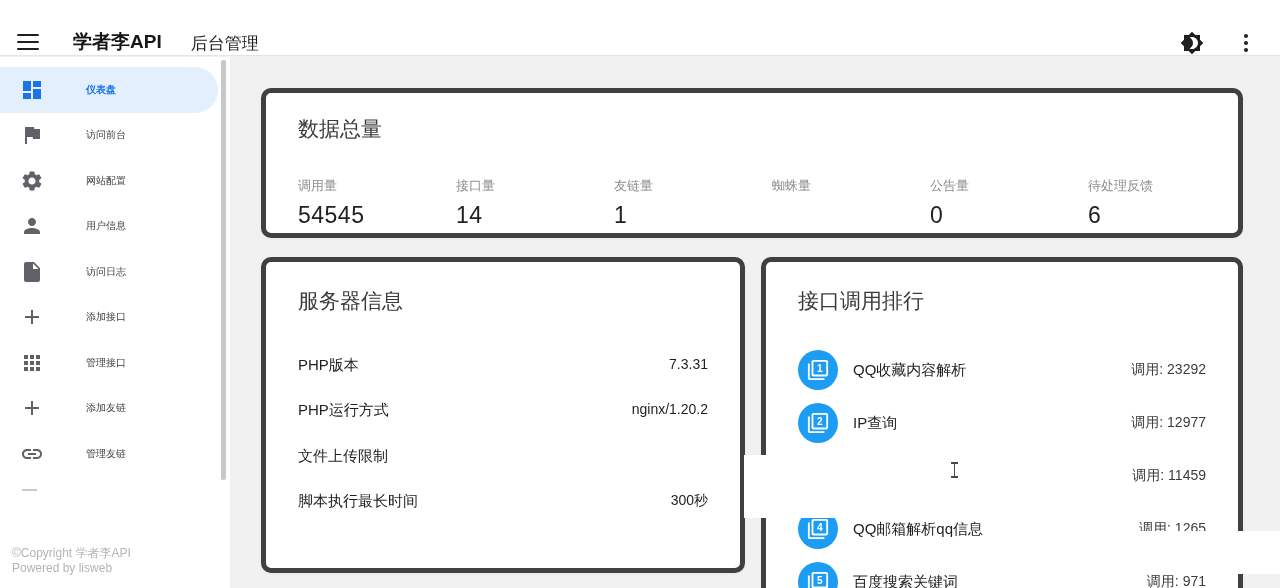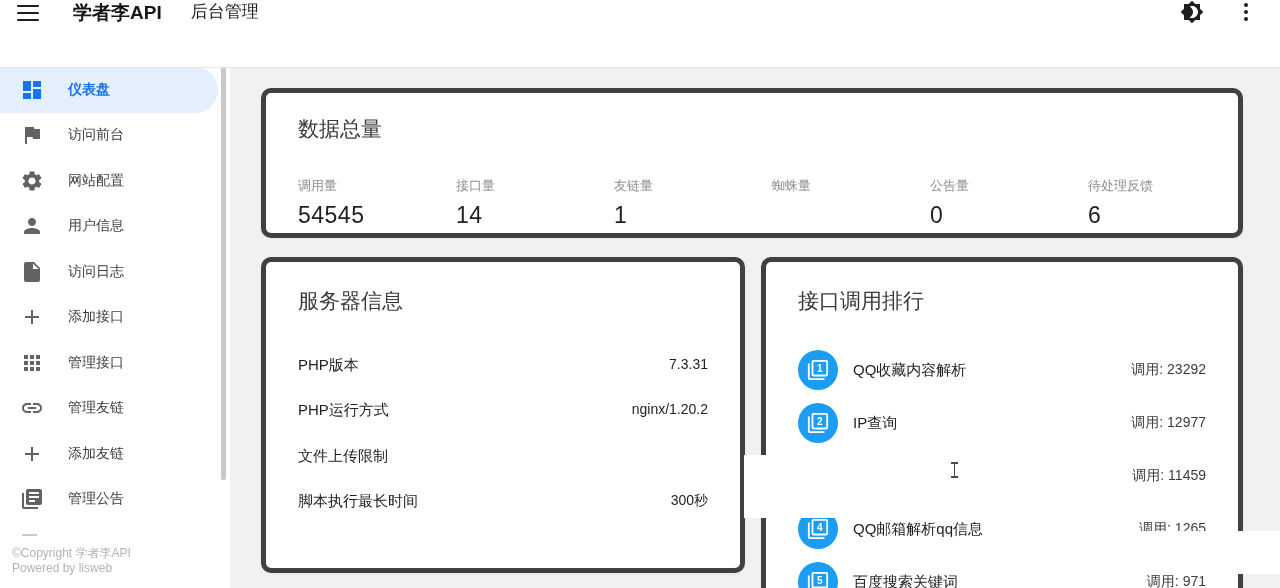--- a/index.html
+++ b/index.html
@@ -1,35 +1,35 @@
 <!DOCTYPE html>
 <html><head>
 <meta charset="utf-8">
 <style>
   * { margin:0; padding:0; box-sizing:border-box; }
   html,body { width:1280px; height:588px; overflow:hidden; }
   body { position:relative; font-family:"Liberation Sans", sans-serif; background:#f1f1f2; }
 
   
-  .header { position:absolute; left:0; top:0; width:1280px; height:68px; background:#fff;
-            border-bottom:1px solid #e4e4e4; display:flex; align-items:flex-start; z-index:30; }
+  .header { position:absolute; left:0; top:0; width:1280px; height:56px; background:#fff;
+            border-bottom:1px solid #e4e4e4; display:flex; align-items:flex-end; z-index:30; }
   .burger { margin-left:17px; width:22px; cursor:pointer; }
   .burger div { height:2.4px; background:#1f1f1f; margin:4.6px 0; border-radius:1px; }
   .app-title { margin-left:34px; font-size:19px; font-weight:700; color:#161616; }
   .app-sub { margin-left:29px; font-size:17px; color:#1f1f1f; }
   .header-right { margin-left:auto; display:flex; align-items:center; gap:30px; margin-right:22px; }
   .hicon { width:24px; height:24px; fill:#1f1f1f; cursor:pointer; }
 
   
   .sidebar { position:absolute; left:0; top:57px; width:230px; height:531px; background:#fff; z-index:20; }
   .nav { padding-top:10px; }
   .nav-item { height:45.5px; width:218px; display:flex; align-items:center; padding-left:20px;
               border-radius:0 23px 23px 0; cursor:pointer; }
   .nav-item svg { width:24px; height:24px; fill:#5f6368; flex:none; }
-  .nav-label { margin-left:24px; font-size:14px; color:#3c4043; }
+  .nav-label { margin-left:42px; font-size:10px; color:#3c4043; }
   .nav-item.active { background:#e3effd; }
   .nav-item.active svg { fill:#1a73e8; }
   .nav-item.active .nav-label { color:#1a73e8; font-weight:700; }
   .nav-divider { width:15px; height:2px; background:#c9c9c9; margin:12px 0 0 22px; }
   .sidebar-footer { position:absolute; left:12px; bottom:13px; font-size:12px; color:#b4b4b4; line-height:14.5px; }
   .scroll-thumb { position:absolute; left:221px; top:3px; width:5px; height:420px; background:#c6c8ca; border-radius:2px; }
 
   
   .main { position:absolute; left:230px; top:57px; width:1050px; height:531px; background:#f1f1f2; overflow:hidden; }
   .card { position:absolute; background:#fff; border:5px solid #404040; border-radius:10px;
@@ -126,35 +126,29 @@
       <span class="nav-label">添加接口</span>
     </div>
     <div class="nav-item">
       <svg viewBox="0 0 24 24">
           <path d="M4 8h4V4H4v4zm6 12h4v-4h-4v4zm-6 0h4v-4H4v4zm0-6h4v-4H4v4zm6 0h4v-4h-4v4zm6-10v4h4V4h-4zm-6 4h4V4h-4v4zm6 6h4v-4h-4v4zm0 6h4v-4h-4v4z"></path>
         </svg>
       <span class="nav-label">管理接口</span>
     </div>
     <div class="nav-item">
       <svg viewBox="0 0 24 24">
+          <path d="M19 13h-6v6h-2v-6H5v-2h6V5h2v6h6v2z"></path>
+        </svg>
+      <span class="nav-label">添加友链</span>
+    </div>
+    <div class="nav-item">
+      <svg viewBox="0 0 24 24">
           <path d="M3.9 12c0-1.71 1.39-3.1 3.1-3.1h4V7H7c-2.76 0-5 2.24-5 5s2.24 5 5 5h4v-1.9H7c-1.71 0-3.1-1.39-3.1-3.1zM8 13h8v-2H8v2zm9-6h-4v1.9h4c1.71 0 3.1 1.39 3.1 3.1s-1.39 3.1-3.1 3.1h-4V17h4c2.76 0 5-2.24 5-5s-2.24-5-5-5z"></path>
         </svg>
       <span class="nav-label">管理友链</span>
-    </div>
-    <div class="nav-item">
-      <svg viewBox="0 0 24 24">
-          <path d="M19 13h-6v6h-2v-6H5v-2h6V5h2v6h6v2z"></path>
-        </svg>
-      <span class="nav-label">添加友链</span>
-    </div>
-    <div class="nav-item">
-      <svg viewBox="0 0 24 24">
-          <path d="M4 6H2v14c0 1.1.9 2 2 2h14v-2H4V6zm16-4H8c-1.1 0-2 .9-2 2v12c0 1.1.9 2 2 2h12c1.1 0 2-.9 2-2V4c0-1.1-.9-2-2-2zm-1 9H9V9h10v2zm-4 4H9v-2h6v2zm4-8H9V5h10v2z"></path>
-        </svg>
-      <span class="nav-label">管理公告</span>
     </div>
     <div class="nav-divider"></div>
   </div>
   <div class="sidebar-footer">
     <div>©Copyright 学者李API</div>
     <div>Powered by lisweb</div>
   </div>
   <div class="scroll-thumb"></div>
 </div>
 

